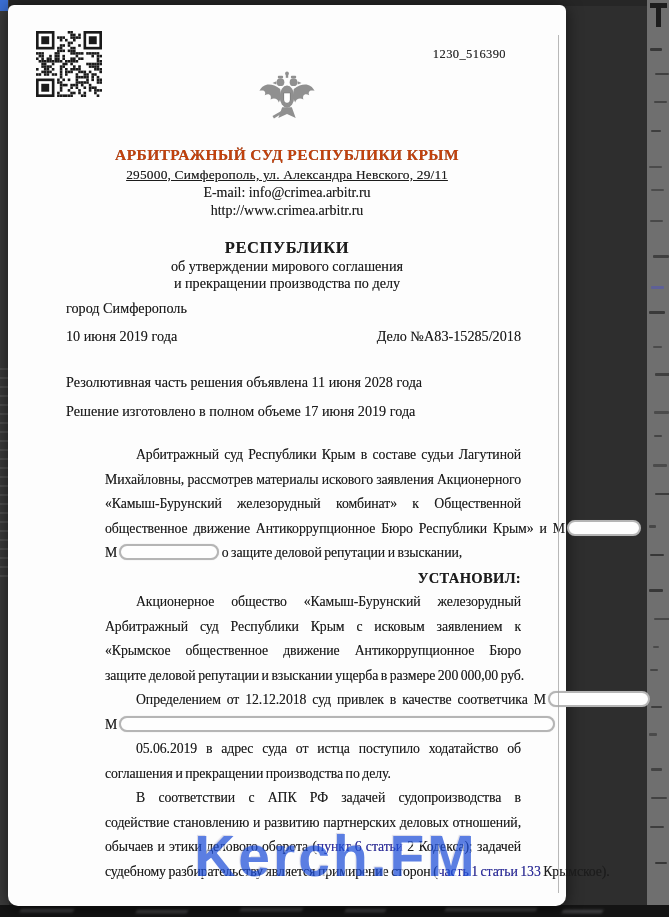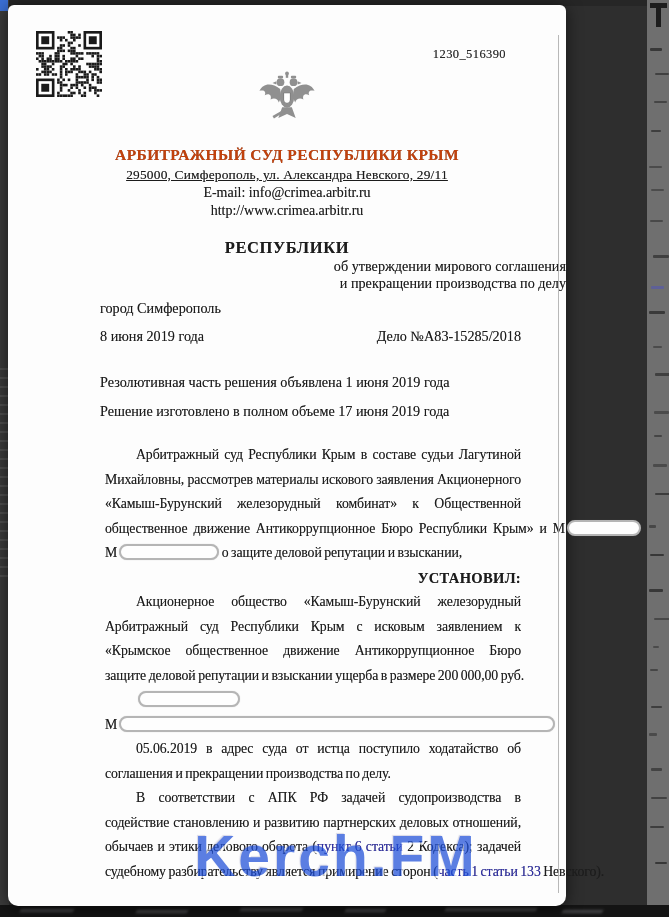--- a/index.html
+++ b/index.html
@@ -34,23 +34,23 @@
 
   .qr { position:absolute; left:28px; top:26px; width:66px; height:66px; }
   .docnum { position:absolute; top:42px; right:60px; font-size:12.5px; letter-spacing:.4px; color:#2a2a2a; }
 
   .header { text-align:center; padding-top:64px; }
   .eagle { display:inline-block; width:58px; height:64px; filter:blur(.3px); }
   .court-name { font-weight:bold; font-size:15.5px; letter-spacing:.4px; margin-top:9px; color:#c2410c; }
   .addr { font-size:13.4px; text-decoration:underline; margin-top:3px; letter-spacing:.2px; }
   .contact { font-size:14px; margin-top:2px; }
   .title { font-weight:bold; font-size:16.5px; letter-spacing:.6px; margin-top:19px; }
-  .sub { font-size:14.2px; line-height:15.5px; margin-top:1px;text-align:right; }
-
-  .meta { padding:0 45px 0 92px; font-size:14.2px; }
+  .sub { font-size:14.2px; line-height:15.5px; margin-top:1px; }
+
+  .meta { padding:0 45px 0 58px; font-size:14.2px; }
   .city { margin-top:9px; }
   .daterow { display:flex; justify-content:space-between; margin-top:11px; }
   .resol { margin-top:29px; }
   .resol2 { margin-top:12px; }
 
   .bodytext {
     padding:0 45px 0 97px; margin-top:23px;
     font-size:13.8px; letter-spacing:-.1px; word-spacing:-.8px;
   }
   .bl { height:24.5px; line-height:24.5px; overflow:visible; white-space:nowrap; }
@@ -375,55 +375,55 @@
       <div class="contact">E-mail: info@crimea.arbitr.ru</div>
       <div class="contact">http://www.crimea.arbitr.ru</div>
       <div class="title">РЕСПУБЛИКИ</div>
       <div class="sub">об утверждении мирового соглашения</div>
       <div class="sub">и прекращении производства по делу</div>
     </div>
 
     <div class="meta">
       <div class="city">город  Симферополь</div>
       <div class="daterow">
-        <span>8 июня 2019 года</span>
+        <span>10 июня 2019 года</span>
         <span>Дело №А83-15285/2018</span>
       </div>
-      <div class="resol">Резолютивная часть решения объявлена 1 июня 2019 года</div>
+      <div class="resol">Резолютивная часть решения объявлена 11 июня 2028 года</div>
       <div class="resol2">Решение изготовлено в полном объеме 17 июня 2019 года</div>
     </div>
 
     <div class="bodytext">
       <div class="bl jl ind">Арбитражный суд Республики Крым в составе судьи Лагутиной Натальи</div>
       <div class="bl jl">Михайловны, рассмотрев материалы искового заявления Акционерного общества</div>
       <div class="bl jl">«Камыш-Бурунский железорудный комбинат» к Общественной организации «Крымское</div>
       <div class="bl ll stretch">
         <span>общественное движение Антикоррупционное Бюро Республики Крым» и М</span><span class="redact rw1"></span>
       </div>
       <div class="bl ll">
         <span>М</span><span class="redact rw2"></span><span> о защите деловой репутации и взыскании,</span>
       </div>
       <div class="bl center-bold">УСТАНОВИЛ:</div>
       <div class="bl jl ind">Акционерное общество «Камыш-Бурунский железорудный комбинат» обратилось в</div>
       <div class="bl jl">Арбитражный суд Республики Крым с исковым заявлением к Общественной организации</div>
       <div class="bl jl">«Крымское общественное движение Антикоррупционное Бюро Республики Крым» о</div>
       <div class="bl ll">защите деловой репутации и взыскании ущерба в размере 200 000,00 руб.</div>
       <div class="bl ll ind stretch">
-        <span class="redact rw3"></span>
+        <span>Определением от 12.12.2018 суд привлек в качестве соответчика М</span><span class="redact rw3"></span>
       </div>
       <div class="bl ll">
         <span>М</span><span class="redact rw4"></span>
       </div>
       <div class="bl jl ind">05.06.2019 в адрес суда от истца поступило ходатайство об утверждении  мирового</div>
       <div class="bl ll">соглашения и прекращении производства по делу.</div>
       <div class="bl jl ind">В соответствии с АПК РФ задачей судопроизводства в арбитражных судах является</div>
       <div class="bl jl">содействие становлению и развитию партнерских деловых отношений, формированию</div>
       <div class="bl jl">
         <span>обычаев и этики делового оборота (</span><span class="lnk">пункт 6 статьи</span><span> 2 Кодекса); задачей подготовки дела к</span>
       </div>
       <div class="bl ll">
-        <span>судебному разбирательству является примирение сторон (</span><span class="lnk">часть 1 статьи 133</span><span> Невского).</span>
+        <span>судебному разбирательству является примирение сторон (</span><span class="lnk">часть 1 статьи 133</span><span> Крымское).</span>
       </div>
     </div>
 
     <div class="watermark">Kerch.FM</div>
   </div>
 </div>
 
 </body></html>

